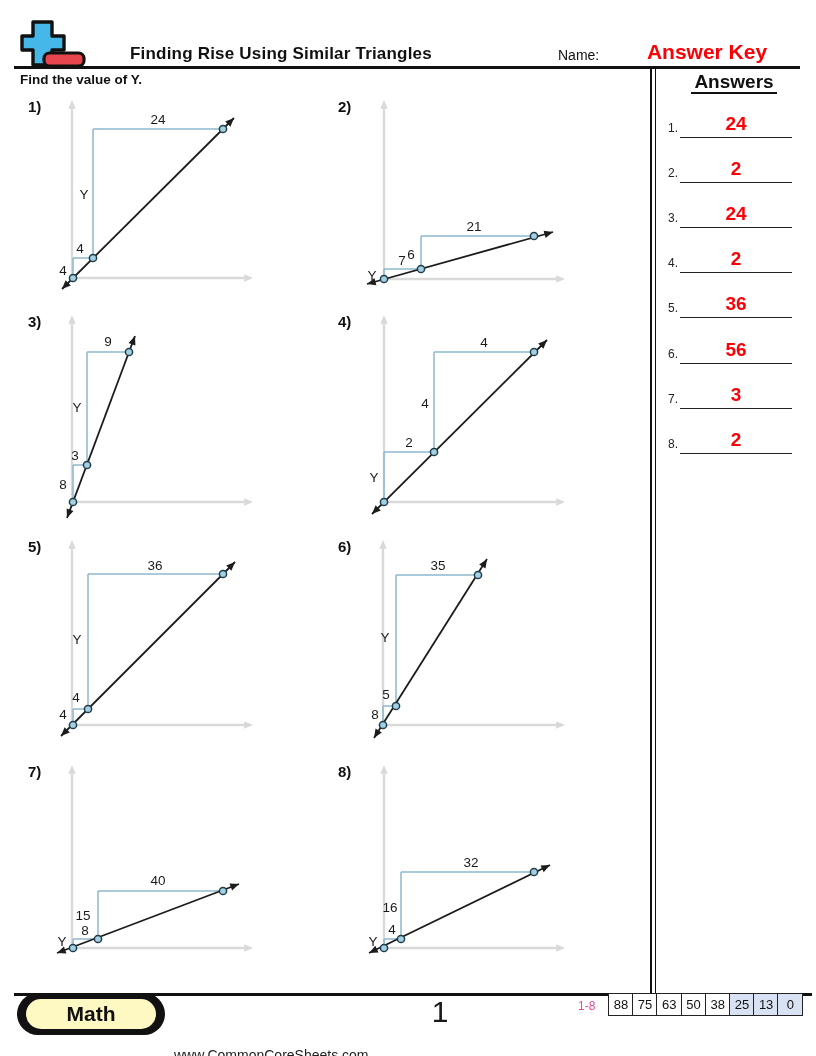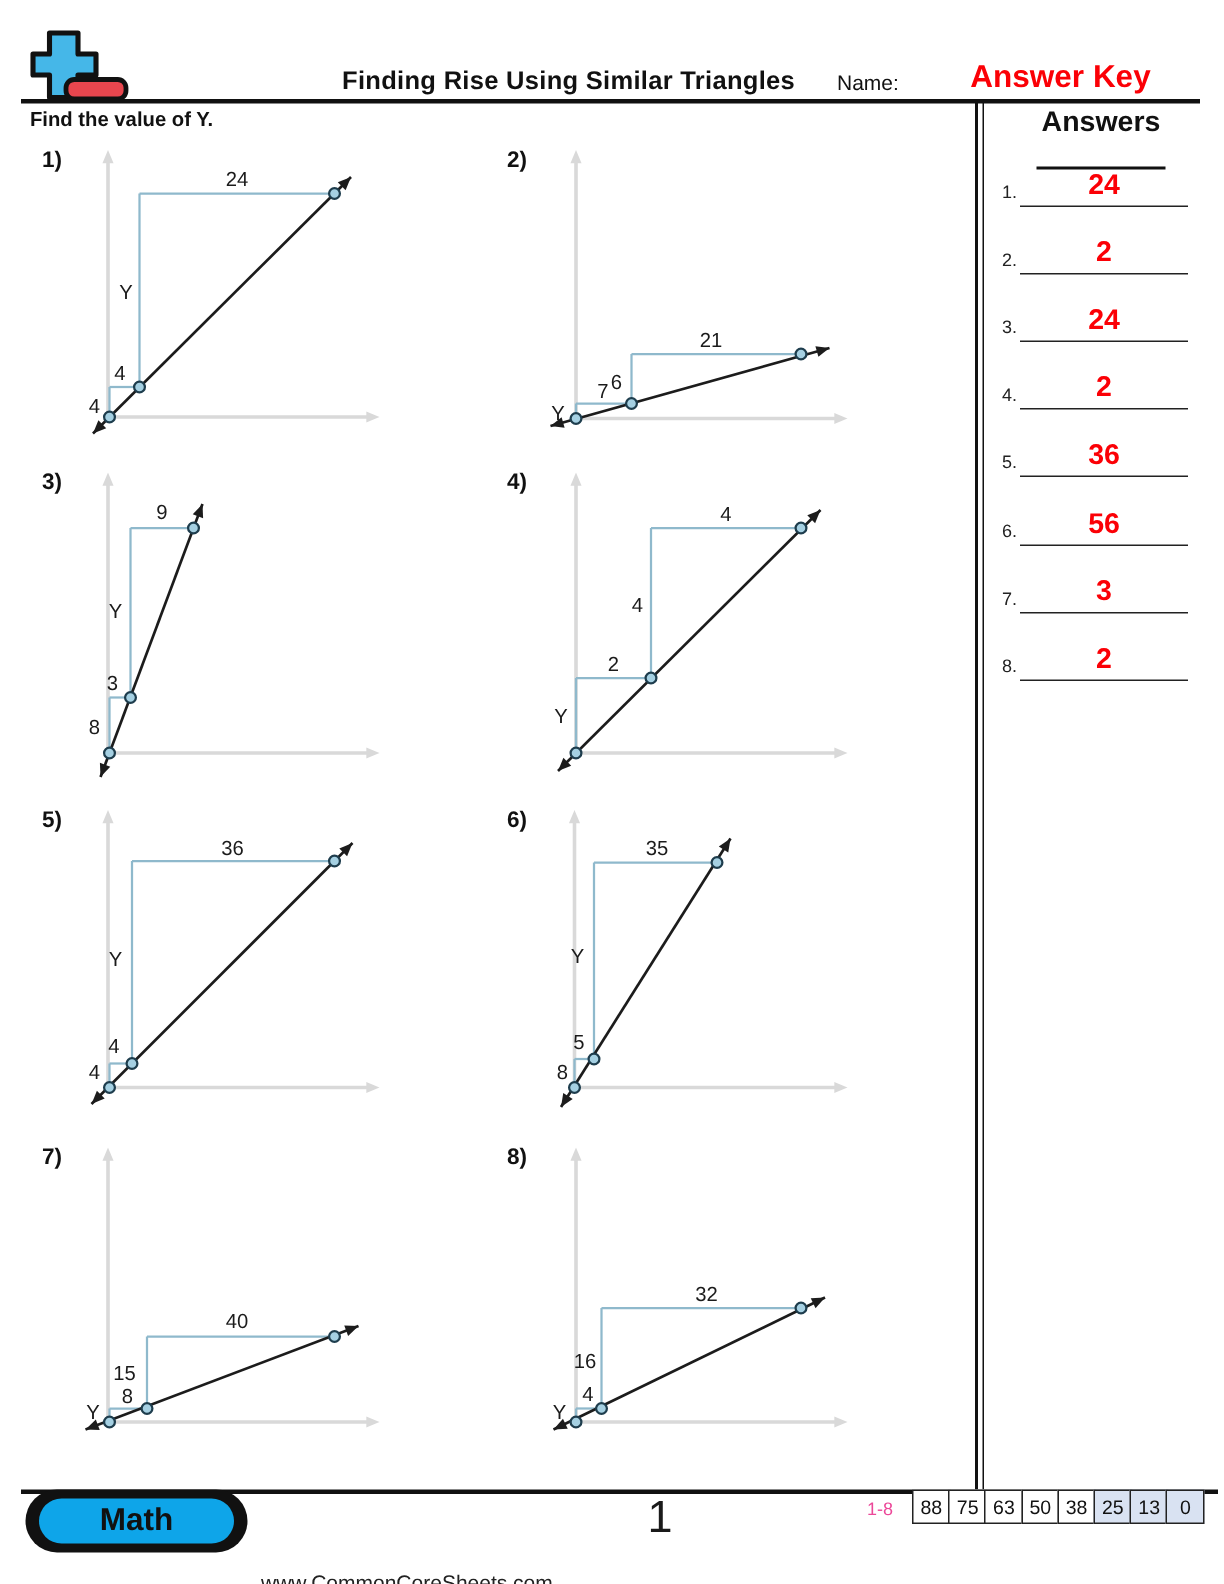--- a/index.html
+++ b/index.html
@@ -1,46 +1,46 @@
 <!DOCTYPE html>
 <html style="--accent-red: #fb0006; --logo-blue: #45b7e8; --logo-red: #e8464e; --leg-blue: #8fb9cc; --dot-fill: #a5d0e2; --dot-stroke: #1e3d4d; --axis-gray: #d9d9d9; --line-black: #1c1c1c; --score-highlight-bg: #d9e2f2;"><head>
 <meta charset="utf-8">
 <style>
   html,body{margin:0;padding:0;background:#fff;}
   .page{position:relative;width:816px;height:1056px;background:#fff;overflow:hidden;
         font-family:"Liberation Sans",sans-serif;color:#111;}
   .abs{position:absolute;}
   
   .hline{position:absolute;left:14px;right:16px;top:66px;height:3px;background:#111;}
-  .title{position:absolute;left:130px;top:44px;width:400px;text-align:right;
+  .title{position:absolute;left:130px;top:44px;width:400px;text-align:left;
          font-size:17px;font-weight:bold;letter-spacing:.2px;}
   .name-label{position:absolute;left:558px;top:47px;font-size:14px;}
   .name-value{position:absolute;left:622px;top:40px;width:170px;text-align:center;
               font-size:21px;font-weight:bold;color:var(--accent-red,#f00);}
   .instruction{position:absolute;left:20px;top:72px;font-size:13.5px;font-weight:bold;}
   
   .sep{position:absolute;top:68px;height:925px;width:1.6px;background:#111;}
   
   .answers-heading{position:absolute;left:656px;top:71px;width:156px;text-align:center;
                    font-size:19px;font-weight:bold;}
-  .answers-heading span{border-bottom:2.5px solid #111;padding:0 3px 19px;}
+  .answers-heading span{border-bottom:2.5px solid #111;padding:0 3px 0;}
   .ans-item{position:absolute;left:656px;width:140px;height:26px;}
   .ans-num{position:absolute;left:0;bottom:3px;width:22px;text-align:right;font-size:12px;color:#222;}
   .ans-line{position:absolute;left:24px;right:4px;bottom:0;border-bottom:1.6px solid #222;}
   .ans-val{position:absolute;left:24px;right:4px;bottom:3px;text-align:center;
            font-size:19px;font-weight:bold;color:var(--accent-red,#f00);}
   
   .problem{position:absolute;}
   .pnum{position:absolute;left:8px;top:3px;font-size:15px;font-weight:bold;}
   .problem svg{position:absolute;left:0;top:0;overflow:visible;}
   .problem text{font-family:"Liberation Sans",sans-serif;font-size:13.5px;fill:#1b1b1b;}
   
   .fline{position:absolute;left:14px;right:4px;top:993px;height:2.6px;background:#111;}
   .pill{position:absolute;left:17px;top:993px;width:148px;height:42px;background:#111;border-radius:21px;}
-  .pill-inner{position:absolute;left:9px;right:9px;top:6px;bottom:6px;background:#0ea5e9;border-radius:15px;
+  .pill-inner{position:absolute;left:9px;right:9px;top:6px;bottom:6px;background:#fef9c3;border-radius:15px;
               display:flex;align-items:center;justify-content:center;font-size:21px;font-weight:bold;color:#111;}
   .website{position:absolute;left:174px;top:1013px;font-size:14px;color:#222;margin-top:34px;}
   .page-num{position:absolute;left:412px;top:995px;width:56px;text-align:center;font-size:30px;color:#1a1a1a;}
   .range-label{position:absolute;left:578px;top:999px;font-size:12px;color:#ec4899;}
   .score-table{position:absolute;left:608px;top:993px;display:flex;}
   .score-cell{width:25.8px;height:23px;box-sizing:border-box;border:1.6px solid #222;margin-left:-1.6px;
               display:flex;align-items:center;justify-content:center;font-size:13px;color:#111;background:#fff;}
   .score-cell:first-child{margin-left:0;}
   .score-cell.hl{background:var(--score-highlight-bg,#d9e2f2);}
 </style>

